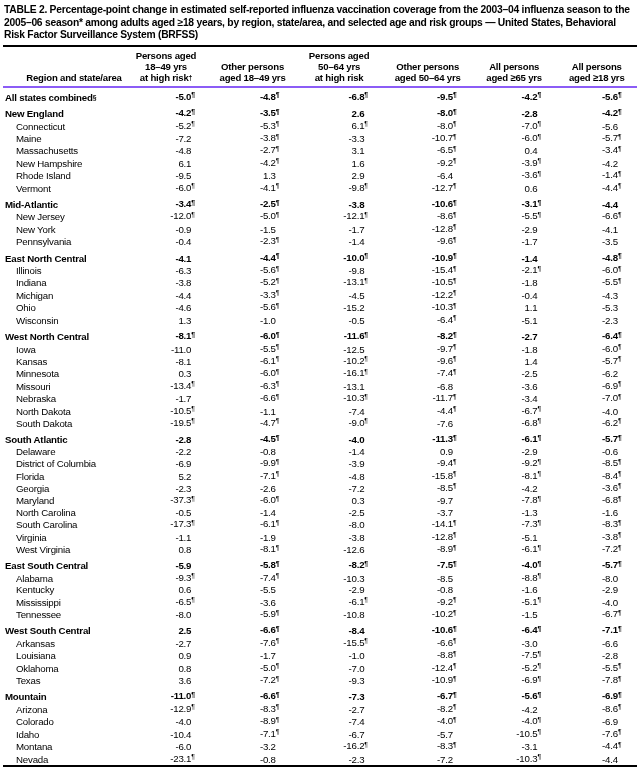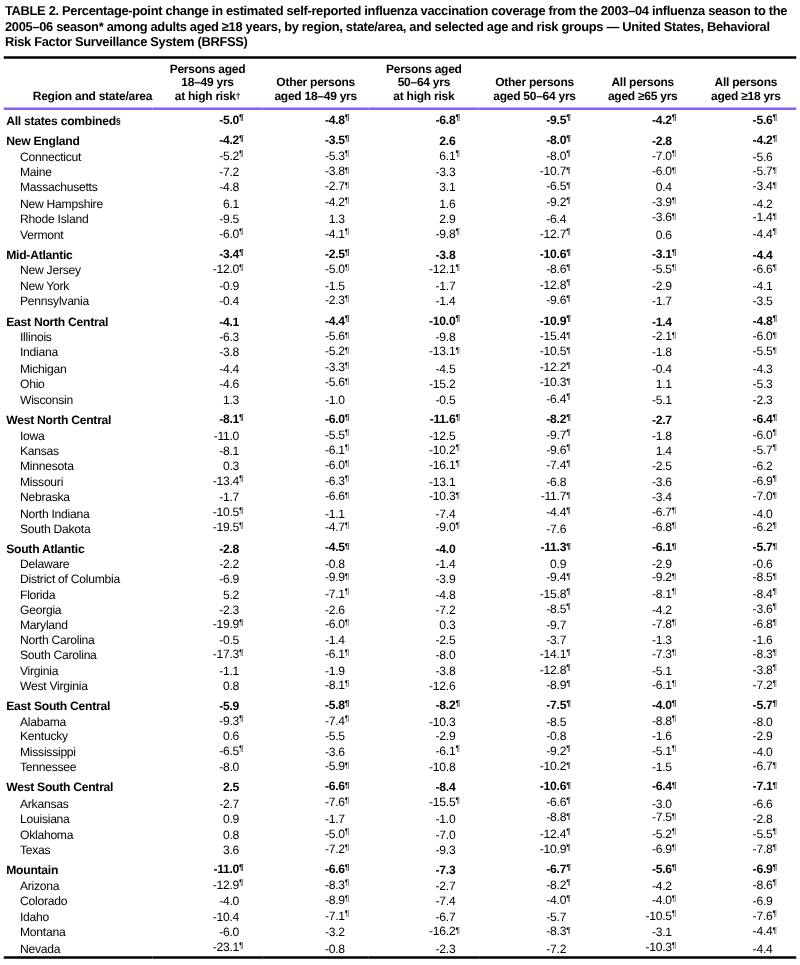--- a/index.html
+++ b/index.html
@@ -266,21 +266,21 @@
         <tr>
           <td class="lbl ind">Nebraska</td>
           <td class="num"><span class="v">-1.7</span><span class="mk"></span></td>
           <td class="num"><span class="v">-6.6</span><span class="mk">¶</span></td>
           <td class="num"><span class="v">-10.3</span><span class="mk">¶</span></td>
           <td class="num"><span class="v">-11.7</span><span class="mk">¶</span></td>
           <td class="num"><span class="v">-3.4</span><span class="mk"></span></td>
           <td class="num"><span class="v">-7.0</span><span class="mk">¶</span></td>
         </tr>
         <tr>
-          <td class="lbl ind">North Indiana</td>
+          <td class="lbl ind">North Dakota</td>
           <td class="num"><span class="v">-10.5</span><span class="mk">¶</span></td>
           <td class="num"><span class="v">-1.1</span><span class="mk"></span></td>
           <td class="num"><span class="v">-7.4</span><span class="mk"></span></td>
           <td class="num"><span class="v">-4.4</span><span class="mk">¶</span></td>
           <td class="num"><span class="v">-6.7</span><span class="mk">¶</span></td>
           <td class="num"><span class="v">-4.0</span><span class="mk"></span></td>
         </tr>
         <tr>
           <td class="lbl ind">South Dakota</td>
           <td class="num"><span class="v">-19.5</span><span class="mk">¶</span></td>
@@ -330,21 +330,21 @@
           <td class="lbl ind">Georgia</td>
           <td class="num"><span class="v">-2.3</span><span class="mk"></span></td>
           <td class="num"><span class="v">-2.6</span><span class="mk"></span></td>
           <td class="num"><span class="v">-7.2</span><span class="mk"></span></td>
           <td class="num"><span class="v">-8.5</span><span class="mk">¶</span></td>
           <td class="num"><span class="v">-4.2</span><span class="mk"></span></td>
           <td class="num"><span class="v">-3.6</span><span class="mk">¶</span></td>
         </tr>
         <tr>
           <td class="lbl ind">Maryland</td>
-          <td class="num"><span class="v">-19.9</span><span class="mk">¶</span></td>
+          <td class="num"><span class="v">-37.3</span><span class="mk">¶</span></td>
           <td class="num"><span class="v">-6.0</span><span class="mk">¶</span></td>
           <td class="num"><span class="v">0.3</span><span class="mk"></span></td>
           <td class="num"><span class="v">-9.7</span><span class="mk"></span></td>
           <td class="num"><span class="v">-7.8</span><span class="mk">¶</span></td>
           <td class="num"><span class="v">-6.8</span><span class="mk">¶</span></td>
         </tr>
         <tr>
           <td class="lbl ind">North Carolina</td>
           <td class="num"><span class="v">-0.5</span><span class="mk"></span></td>
           <td class="num"><span class="v">-1.4</span><span class="mk"></span></td>

